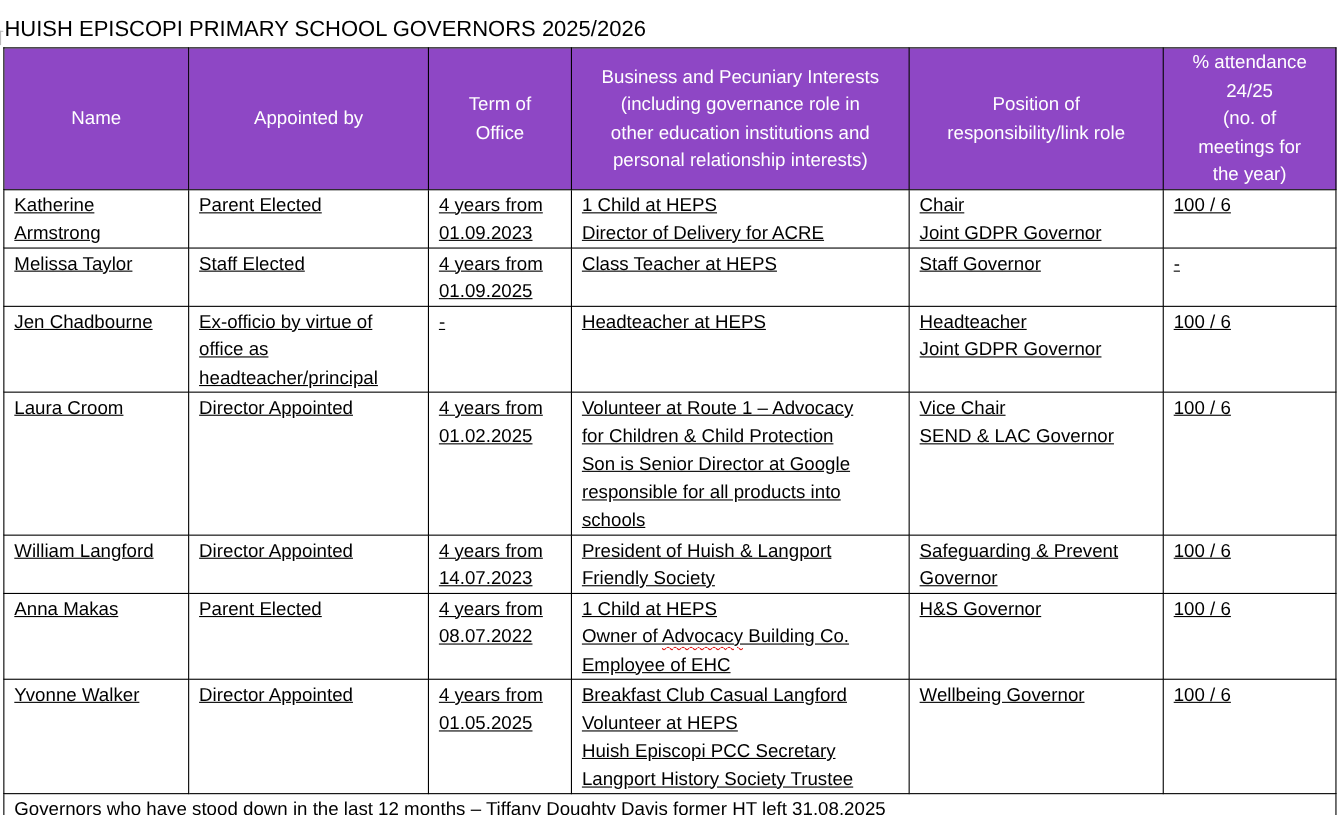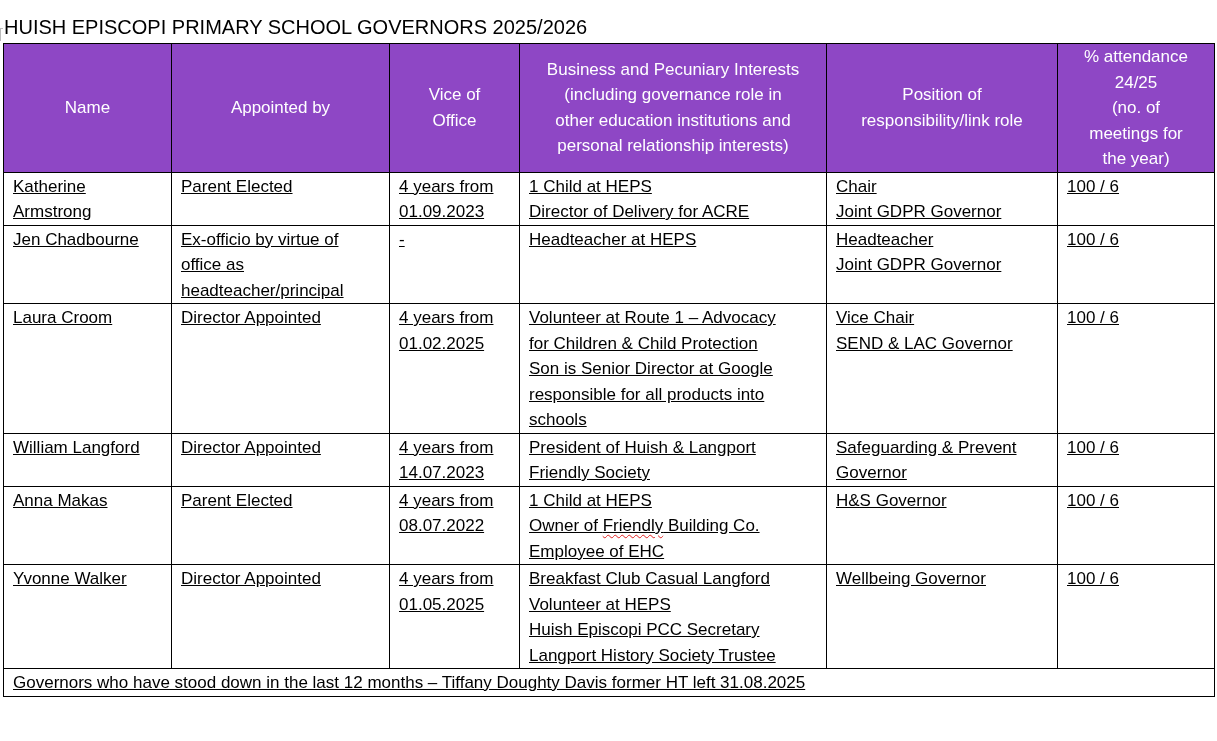--- a/index.html
+++ b/index.html
@@ -52,21 +52,21 @@
     <col style="width:130px">
     <col style="width:307px">
     <col style="width:231px">
     <col style="width:157px">
   </colgroup>
   <thead>
     <tr>
       <th><span>Name</span></th>
       <th><span>Appointed by</span></th>
       <th>
-        <span class="line">Vice of</span>
+        <span class="line">Term of</span>
         <span class="line">Office</span>
       </th>
       <th>
         <span class="line">Business and Pecuniary Interests</span>
         <span class="line">(including governance role in</span>
         <span class="line">other education institutions and</span>
         <span class="line">personal relationship interests)</span>
       </th>
       <th>
         <span class="line">Position of</span>
@@ -101,20 +101,41 @@
       </td>
       <td>
         <span class="line">Chair</span>
         <span class="line">Joint GDPR Governor</span>
       </td>
       <td>
         <span class="line">100 / 6</span>
       </td>
     </tr>
 
+    <tr style="height:51px">
+      <td>
+        <span class="line">Melissa Taylor</span>
+      </td>
+      <td>
+        <span class="line">Staff Elected</span>
+      </td>
+      <td>
+        <span class="line">4 years from</span>
+        <span class="line">01.09.2025</span>
+      </td>
+      <td>
+        <span class="line">Class Teacher at HEPS</span>
+      </td>
+      <td>
+        <span class="line">Staff Governor</span>
+      </td>
+      <td>
+        <span class="line">-</span>
+      </td>
+    </tr>
 
     <tr style="height:78px">
       <td>
         <span class="line">Jen Chadbourne</span>
       </td>
       <td>
         <span class="line">Ex-officio by virtue of</span>
         <span class="line">office as</span>
         <span class="line">headteacher/principal</span>
       </td>
@@ -190,21 +211,21 @@
       </td>
       <td>
         <span class="line">Parent Elected</span>
       </td>
       <td>
         <span class="line">4 years from</span>
         <span class="line">08.07.2022</span>
       </td>
       <td>
         <span class="line">1 Child at HEPS</span>
-        <span class="line"><span>Owner of </span><span class="spell">Friendly</span><span> Building Co.</span></span>
+        <span class="line"><span>Owner of </span><span class="spell">Advocacy</span><span> Building Co.</span></span>
         <span class="line">Employee of EHC</span>
       </td>
       <td>
         <span class="line">H&amp;S Governor</span>
       </td>
       <td>
         <span class="line">100 / 6</span>
       </td>
     </tr>
 

